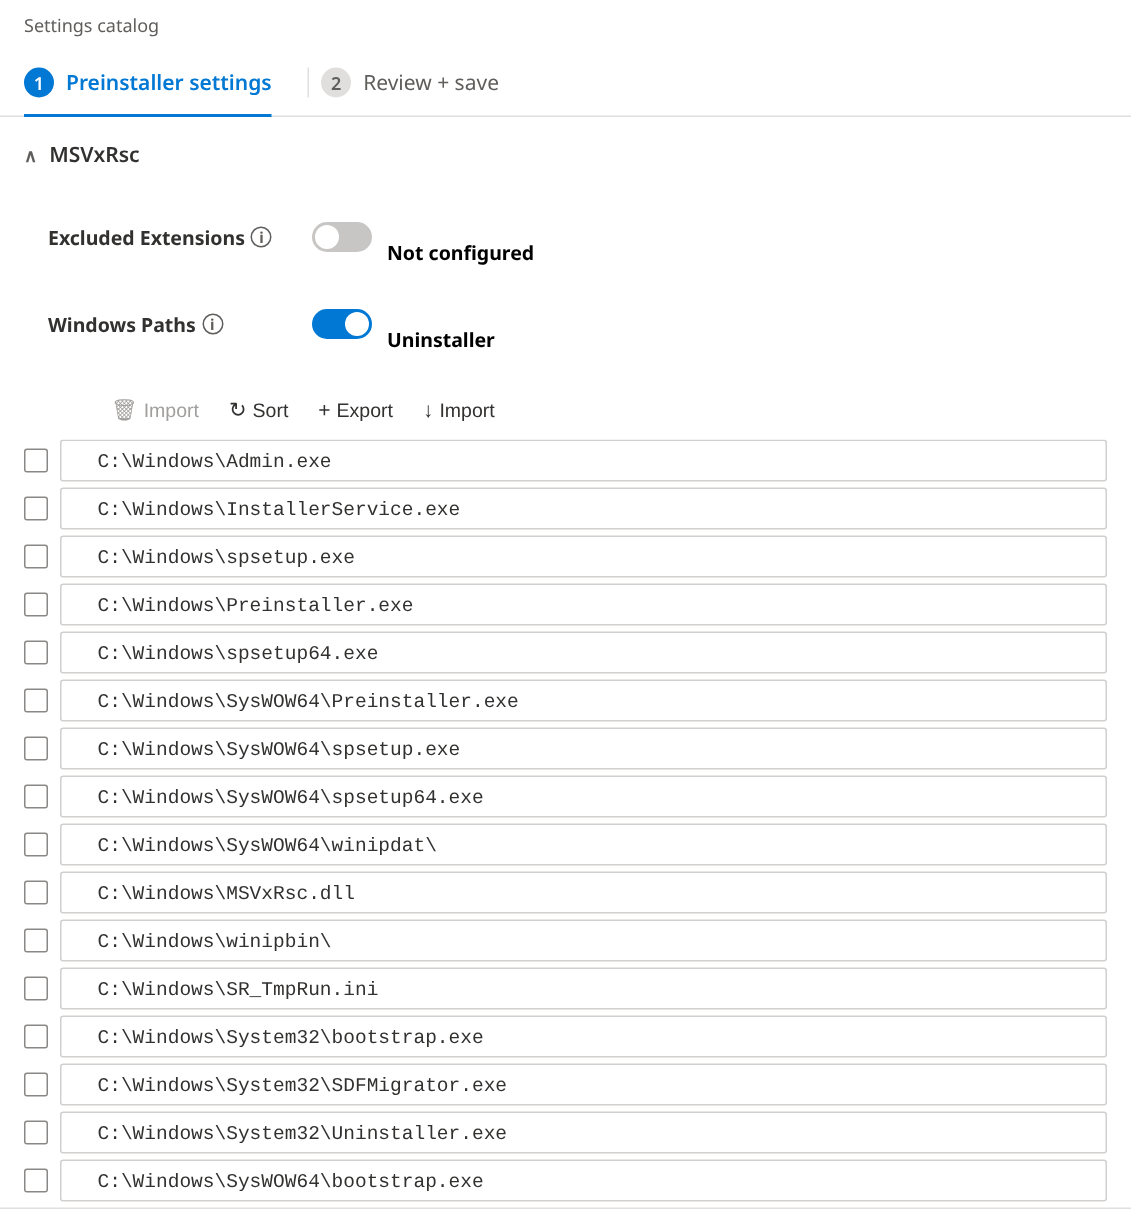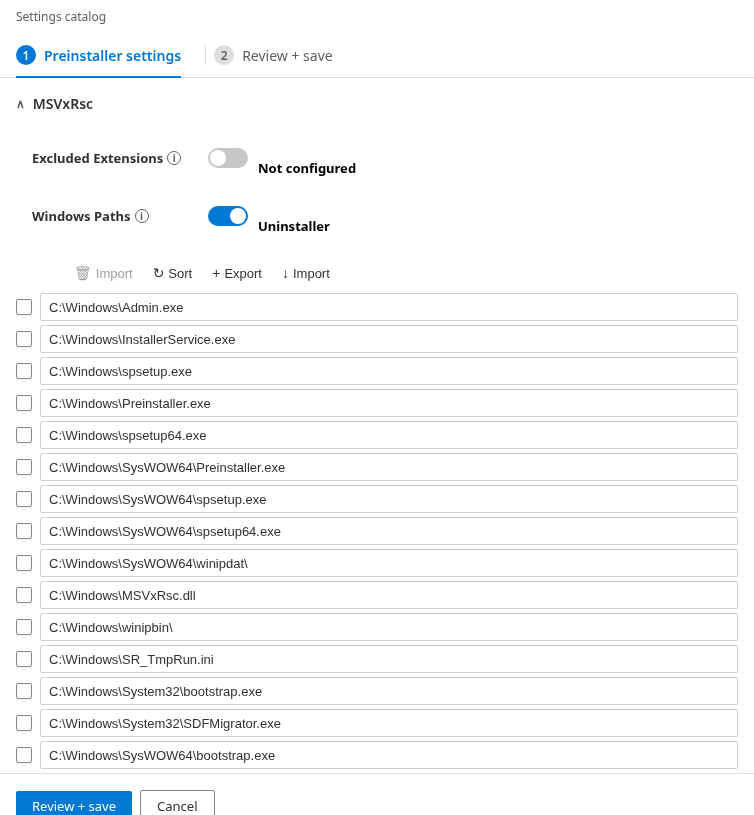--- a/index.html
+++ b/index.html
@@ -196,25 +196,26 @@
       border-radius: 2px;
       flex-shrink: 0;
       cursor: pointer;
       background: #fff;
     }
     .path-input {
       flex: 1;
       height: 28px;
       border: 1px solid #d2d0ce;
       border-radius: 2px;
-      padding: 0 8px;
+      padding: 0 24px;
       font-size: 13px;
       color: #323130;
       background: #fff;
       outline: none;
+      font-family: Liberation Mono, monospace;
     }
     .footer {
       display: flex;
       align-items: center;
       gap: 8px;
       padding: 16px;
       border-top: 1px solid #e1dfdd;
       position: sticky;
       bottom: 0;
       background: #fff;
@@ -363,20 +364,24 @@
     <div class="path-item">
       <div class="path-checkbox"></div>
       <input type="text" class="path-input" value="C:\Windows\System32\bootstrap.exe" style="">
     </div>
     <div class="path-item">
       <div class="path-checkbox"></div>
       <input type="text" class="path-input" value="C:\Windows\System32\SDFMigrator.exe" style="">
     </div>
     <div class="path-item">
       <div class="path-checkbox"></div>
+      <input type="text" class="path-input" value="C:\Windows\System32\Uninstaller.exe" style="">
+    </div>
+    <div class="path-item">
+      <div class="path-checkbox"></div>
       <input type="text" class="path-input" value="C:\Windows\SysWOW64\bootstrap.exe" style="">
     </div>
   </div>
 
 <div class="footer">
   <button class="btn-primary">Review + save</button>
   <button class="btn-default">Cancel</button>
 </div>
 
 </body></html>

